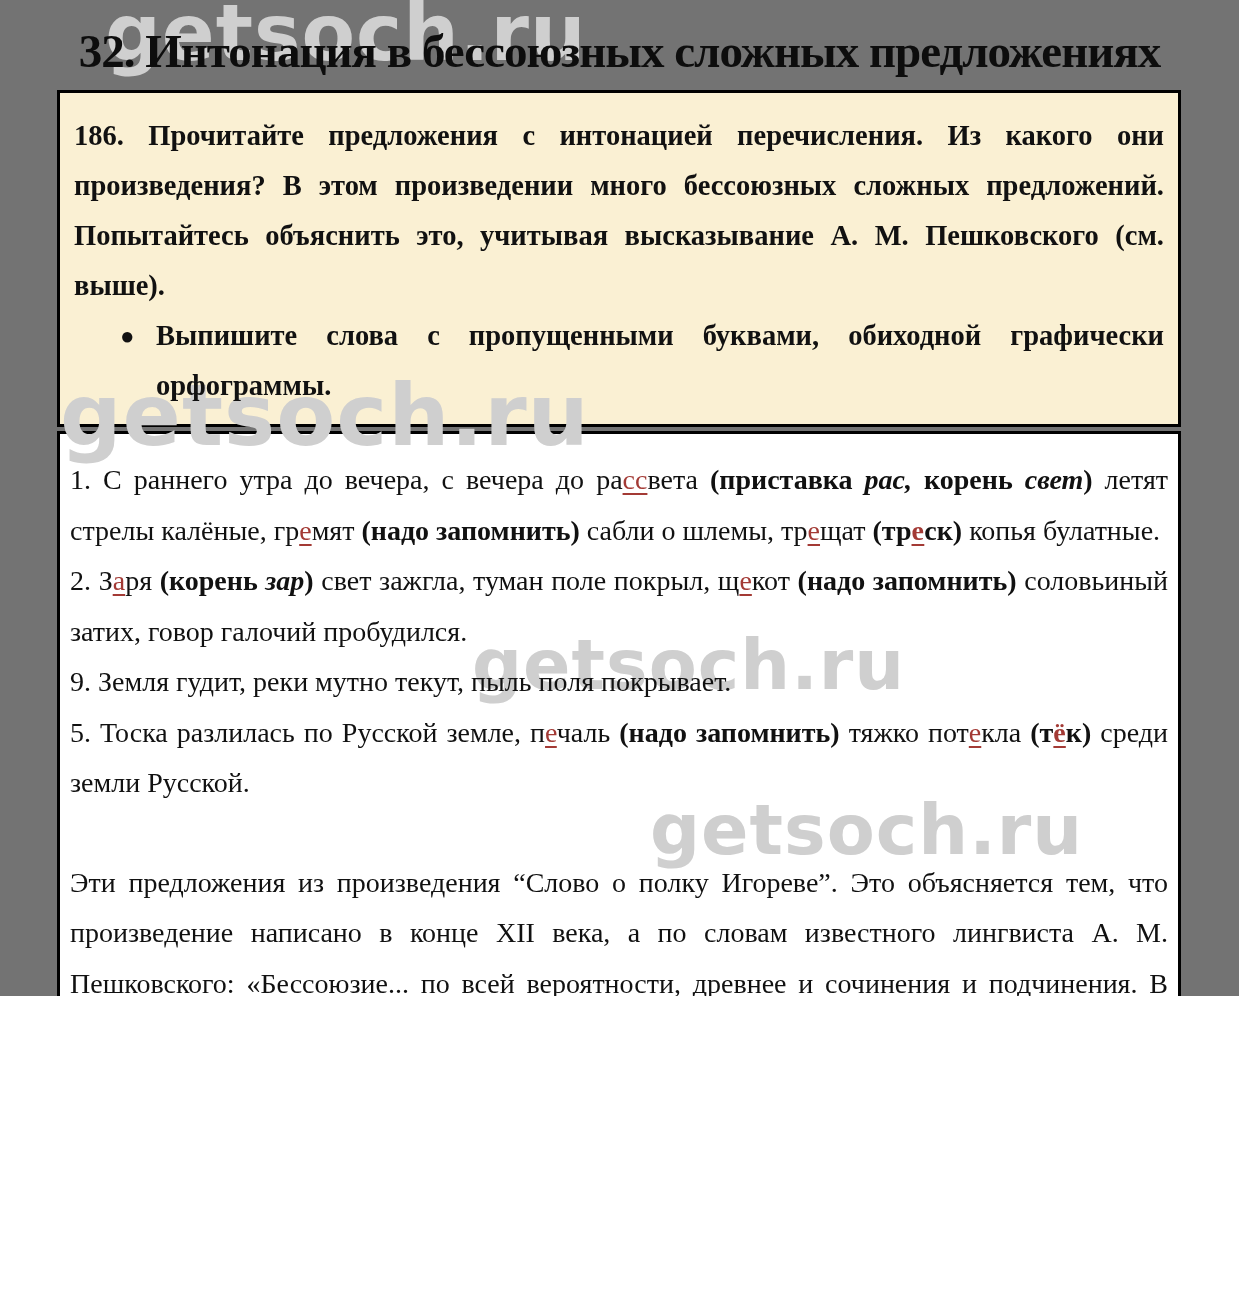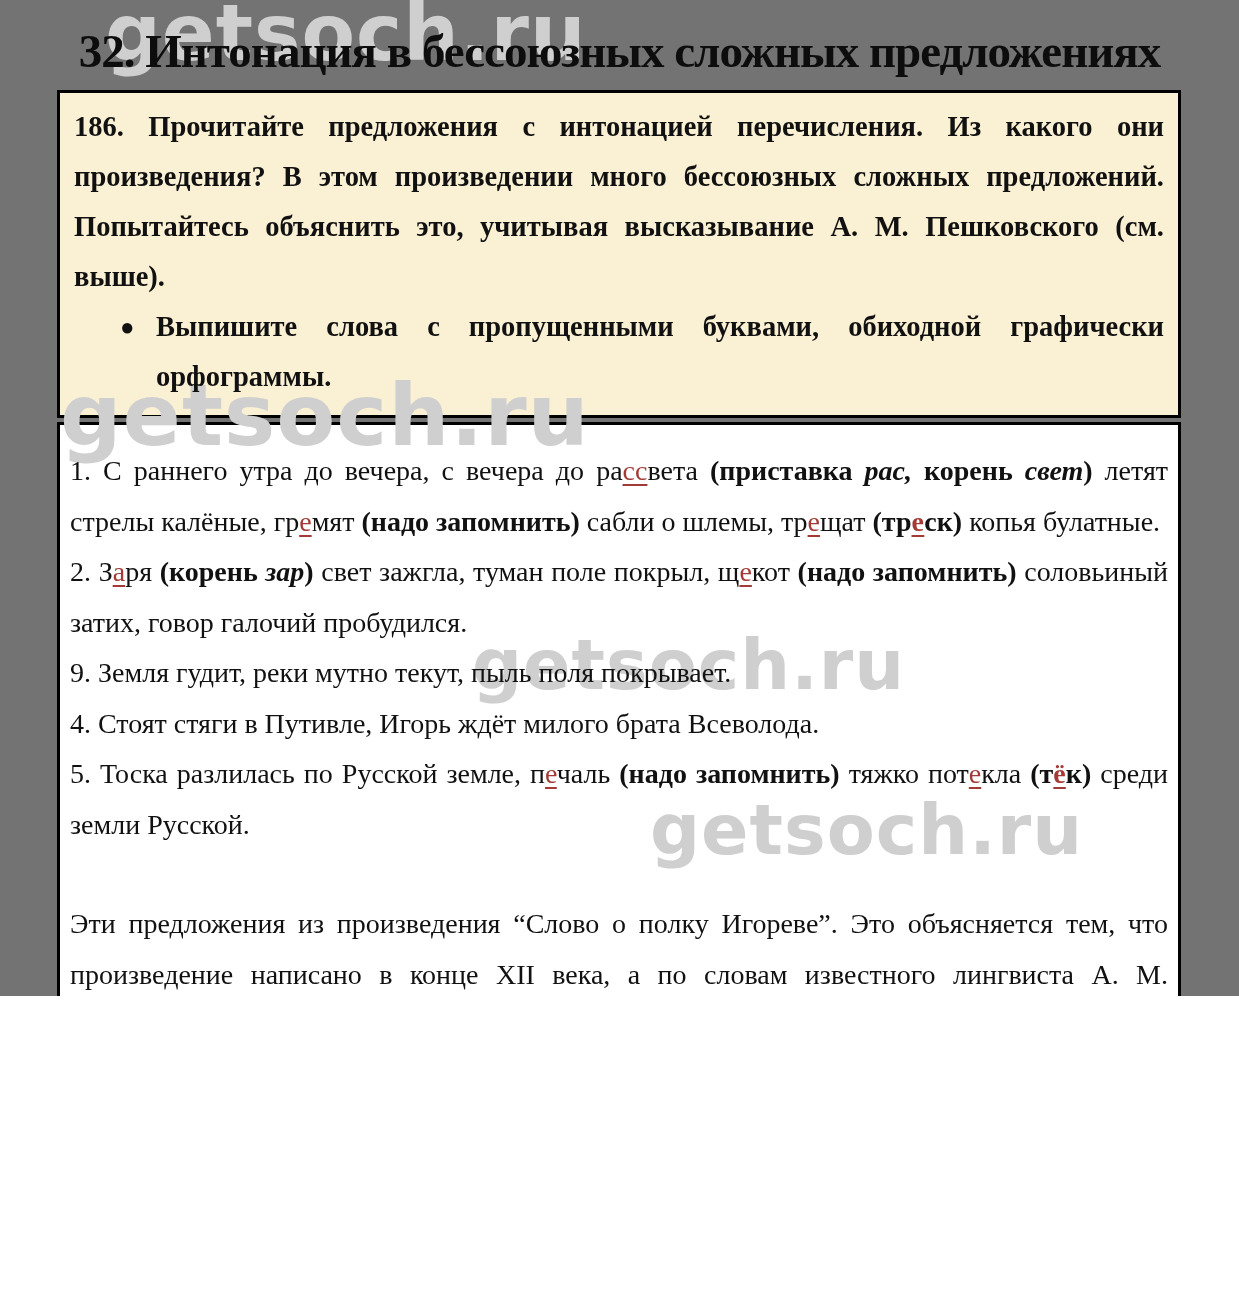--- a/index.html
+++ b/index.html
@@ -43,21 +43,21 @@
   .box {
     box-sizing: border-box;
     margin-left: 57px;
     width: 1124px;
     border: 3px solid #000000;
     position: relative;
   }
   .task-box {
     margin-top: 12px;
     background: #faf0d3;
-    padding: 9px 14px 13px 14px;
+    padding: 18px 14px 13px 14px;
     font-weight: bold;
     font-size: 28.5px;
     line-height: 50px;
     text-align: justify;
     color: #111111;
   }
   .answer-box {
     margin-top: 4px;
     background: #ffffff;
     padding: 21px 10px 16px 10px;
@@ -110,19 +110,18 @@
       <span class="bullet-marker">●</span>
       <div class="bullet-text">Выпишите слова с пропущенными буквами, обиходной графически орфограммы.</div>
     </div>
   </div>
 
   <div class="box answer-box">
     <div>
         <p><span class="run-n">1. С раннего утра до вечера, с вечера до ра</span><span class="run-r">сс</span><span class="run-n">вета </span><span class="run-b">(приставка </span><span class="run-bi">рас,</span><span class="run-b"> корень </span><span class="run-bi">свет</span><span class="run-b">)</span><span class="run-n"> летят стрелы калёные, гр</span><span class="run-r">е</span><span class="run-n">мят </span><span class="run-b">(надо запомнить)</span><span class="run-n"> сабли о шлемы, тр</span><span class="run-r">е</span><span class="run-n">щат </span><span class="run-b">(тр</span><span class="run-rb">е</span><span class="run-b">ск)</span><span class="run-n"> копья булатные.</span></p>
         <p><span class="run-n">2. З</span><span class="run-r">а</span><span class="run-n">ря </span><span class="run-b">(корень </span><span class="run-bi">зар</span><span class="run-b">)</span><span class="run-n"> свет зажгла, туман поле покрыл, щ</span><span class="run-r">е</span><span class="run-n">кот </span><span class="run-b">(надо запомнить)</span><span class="run-n"> соловьиный затих, говор галочий пробудился.</span></p>
         <p><span class="run-n">9. Земля гудит, реки мутно текут, пыль поля покрывает.</span></p>
-        <p><span class="run-n">4. Стоят стяги в Путивле, Игорь ждёт милого брата Всеволода.</span></p>
         <p><span class="run-n">5. Тоска разлилась по Русской земле, п</span><span class="run-r">е</span><span class="run-n">чаль </span><span class="run-b">(надо запомнить)</span><span class="run-n"> тяжко пот</span><span class="run-r">е</span><span class="run-n">кла </span><span class="run-b">(т</span><span class="run-rb">ё</span><span class="run-b">к)</span><span class="run-n"> среди земли Русской.</span></p>
       </div>
     <p class="explanation">Эти предложения из произведения “Слово о полку Игореве”. Это объясняется тем, что произведение написано в конце XII века, а по словам известного лингвиста А. М. Пешковского: «Бессоюзие... по всей вероятности, древнее и сочинения и подчинения. В древней народной и обиходной речи мы на каждом шагу находим бессоюзие предложений там, где современная чисто литературная речь повелительно требует союзов».</p>
   </div>
 
 </div>
 
 </body></html>

